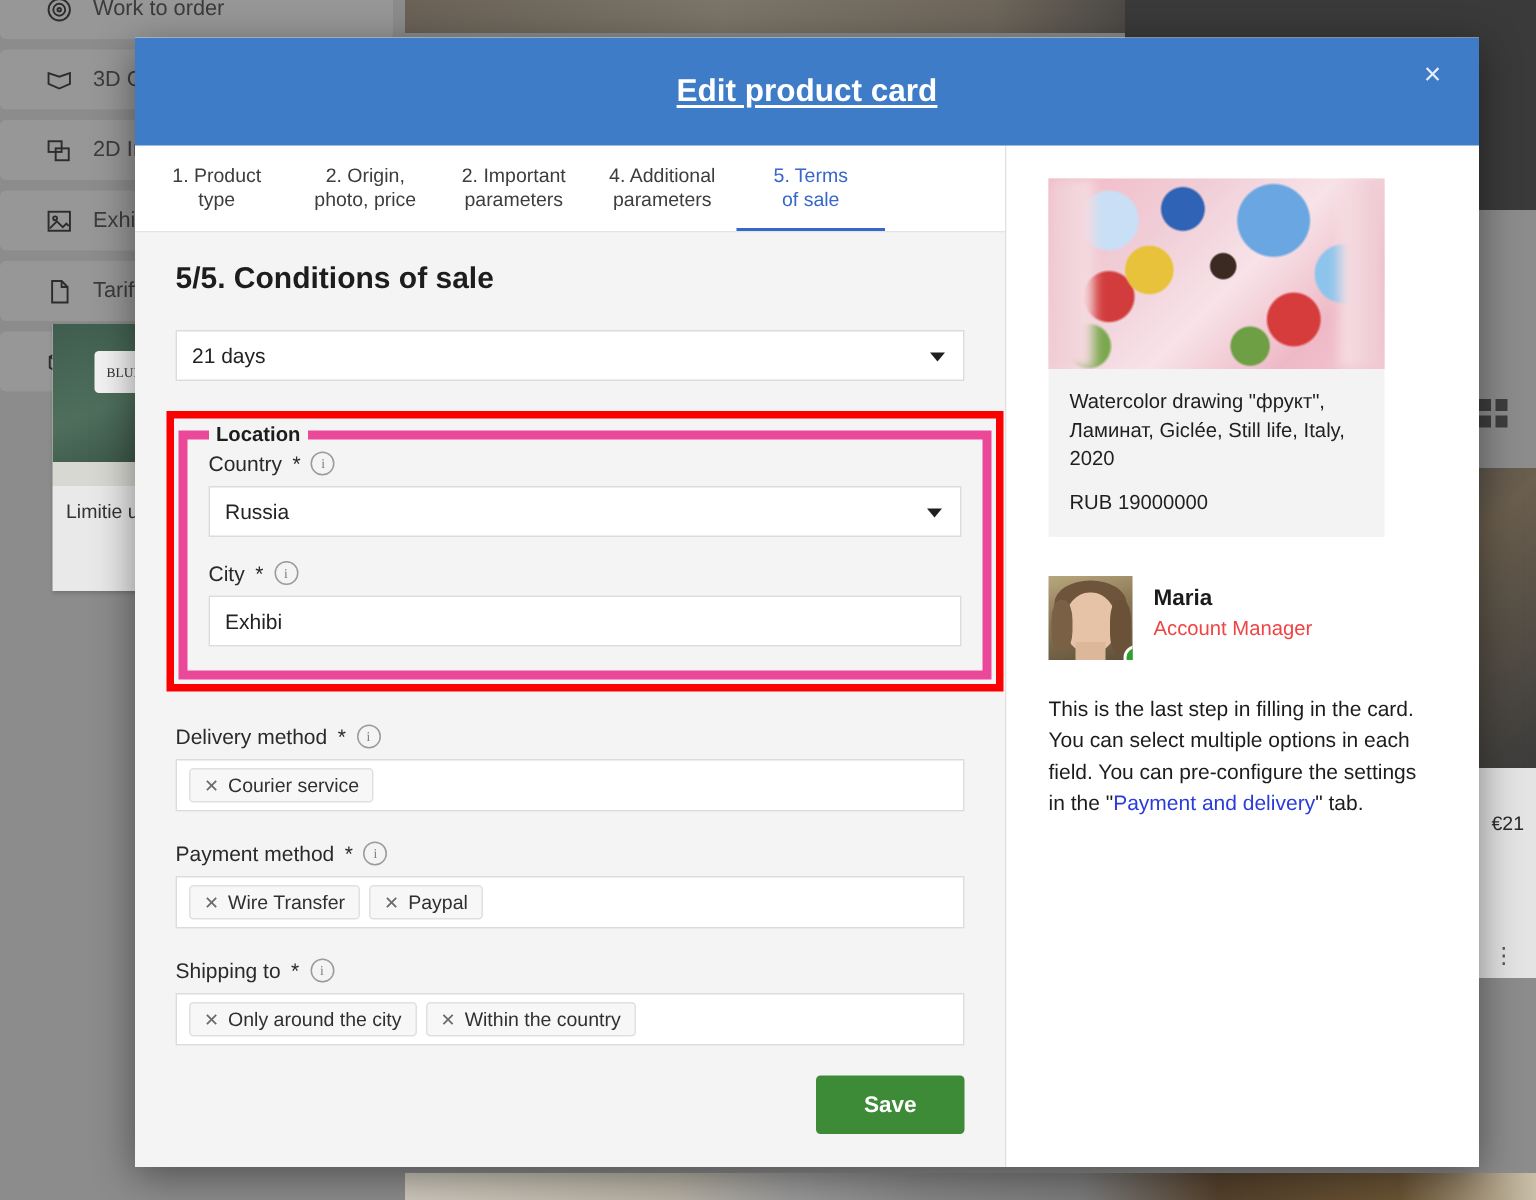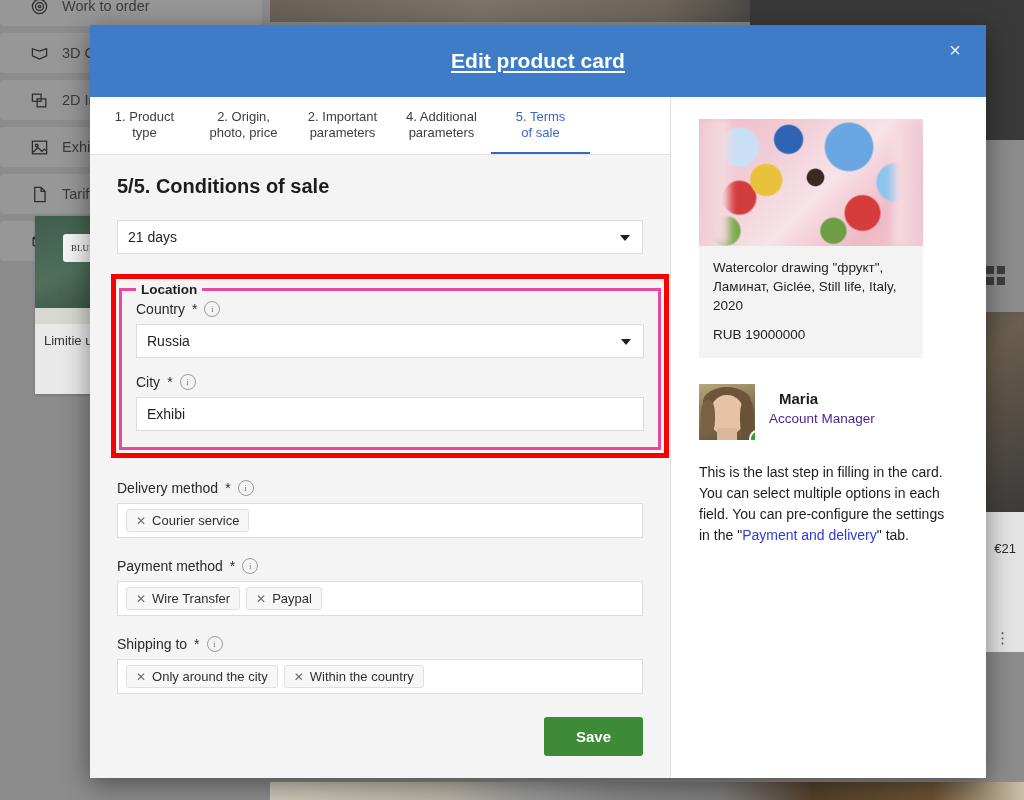--- a/index.html
+++ b/index.html
@@ -74,21 +74,21 @@
   .info{width:14px;height:14px;border:1px solid #9a9a9a;border-radius:50%;display:inline-flex;align-items:center;
       justify-content:center;font-size:9px;color:#7c7c7c;font-family:"Liberation Serif",serif;line-height:1;cursor:pointer;}
   .ctrl{background:#fff;border:1px solid #dcdcdc;height:34px;display:flex;align-items:center;padding:0 10px;
       font-size:14px;color:#232323;position:relative;box-sizing:border-box;}
   .ctrl.sel:after{content:"";position:absolute;right:12px;top:50%;margin-top:-2px;border-left:5px solid transparent;
       border-right:5px solid transparent;border-top:6px solid #1f1f1f;}
   .field{margin-bottom:20px;}
 
   
   .redbox{border:5px solid #fb0000;padding:3px;margin:0 0 22px -6px;width:558px;box-sizing:border-box;}
-  fieldset.loc{border:3px solid #ec4899;margin:0;padding:4px 14px 16px 14px;}
+  fieldset.loc{border:6px solid #ec4899;margin:0;padding:4px 14px 16px 14px;}
   fieldset.loc legend{font-size:13.5px;font-weight:bold;color:#1d1d1d;padding:0 5px;}
 
   
   .chipbox{background:#fff;border:1px solid #dcdcdc;min-height:34px;display:flex;align-items:center;gap:6px;padding:5px 8px;
       box-sizing:border-box;flex-wrap:wrap;}
   .chip{display:inline-flex;align-items:center;gap:6px;background:#f7f7f7;border:1px solid #e0e0e0;border-radius:3px;
       padding:3px 9px;font-size:13px;color:#303030;}
   .chip .x{color:#6b6b6b;font-size:12px;cursor:pointer;}
 
   .footer{padding:0 27px 22px 27px;display:flex;justify-content:flex-end;}
@@ -124,22 +124,22 @@
       background:linear-gradient(165deg,#b8a87e 0%,#8e7a58 40%,#5e4f39 100%);}
   .mgr-face{position:absolute;left:11px;top:11px;width:34px;height:40px;border-radius:48% 48% 44% 44%;
       background:#e6c3a6;}
   .mgr-hair{position:absolute;left:4px;top:3px;width:48px;height:30px;border-radius:50% 50% 38% 38%;
       background:#6d543a;}
   .mgr-hair2{position:absolute;left:2px;top:16px;width:14px;height:34px;border-radius:40%;background:#7a6044;}
   .mgr-hair3{position:absolute;right:1px;top:16px;width:14px;height:36px;border-radius:40%;background:#6a5137;}
   .mgr-neck{position:absolute;left:18px;top:44px;width:20px;height:14px;background:#dcb79a;}
   .mgr-dot{position:absolute;left:50px;top:46px;width:13px;height:13px;border-radius:50%;background:#29a329;
       border:2px solid #fff;}
-  .mgr-name{font-size:15px;font-weight:bold;color:#1b1b1b;margin:6px 0 4px 10px;}
-  .mgr-role{font-size:13.5px;color:#4c1d95;margin:0;}
+  .mgr-name{font-size:15px;font-weight:bold;color:#1b1b1b;margin:6px 0 4px 0;}
+  .mgr-role{font-size:13.5px;color:#ef4444;margin:0;}
   .help{font-size:14px;line-height:21px;color:#1c1c1c;margin:22px 0 0 0;}
   .help a{color:#2b3bdb;text-decoration:none;}
 </style>
 </head>
 <body>
 
 <div id="bg">
   <div class="bg-topstrip"></div>
   <div class="bg-darkpanel"></div>
   <div class="bg-greenbtn"></div>

